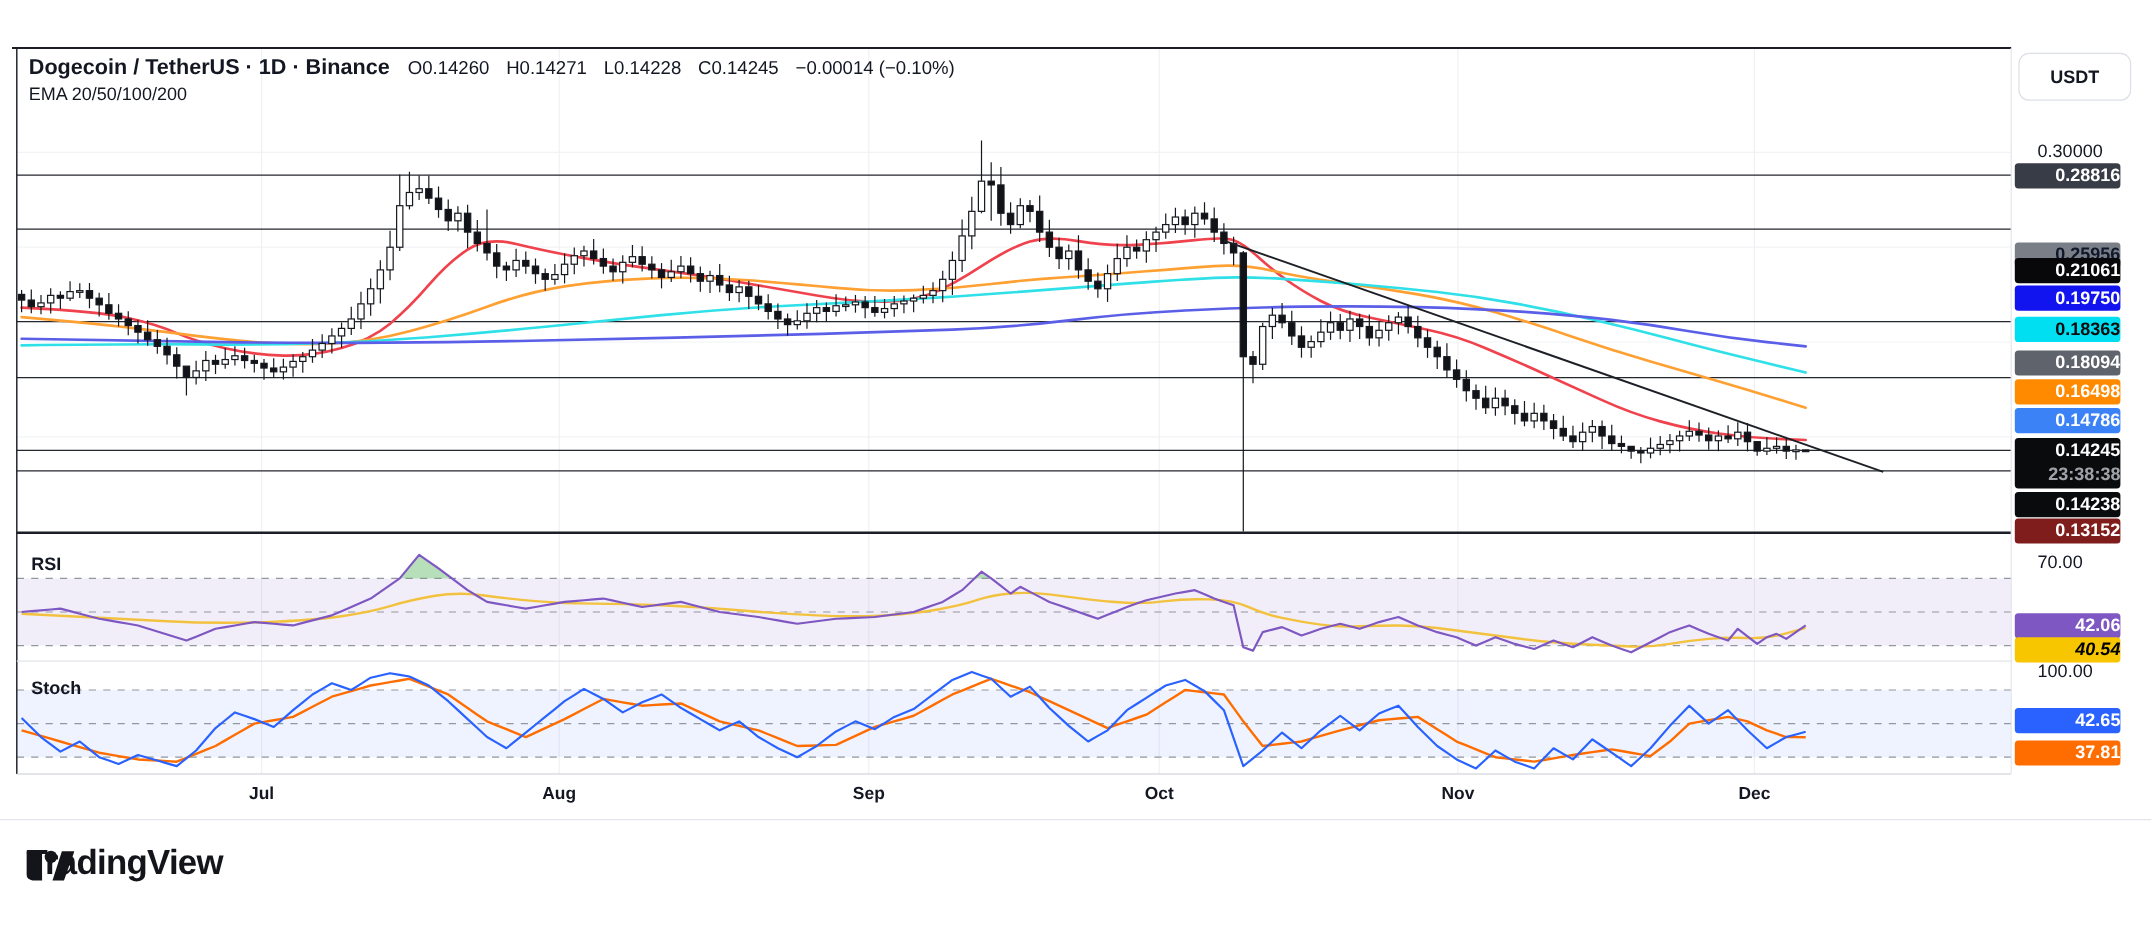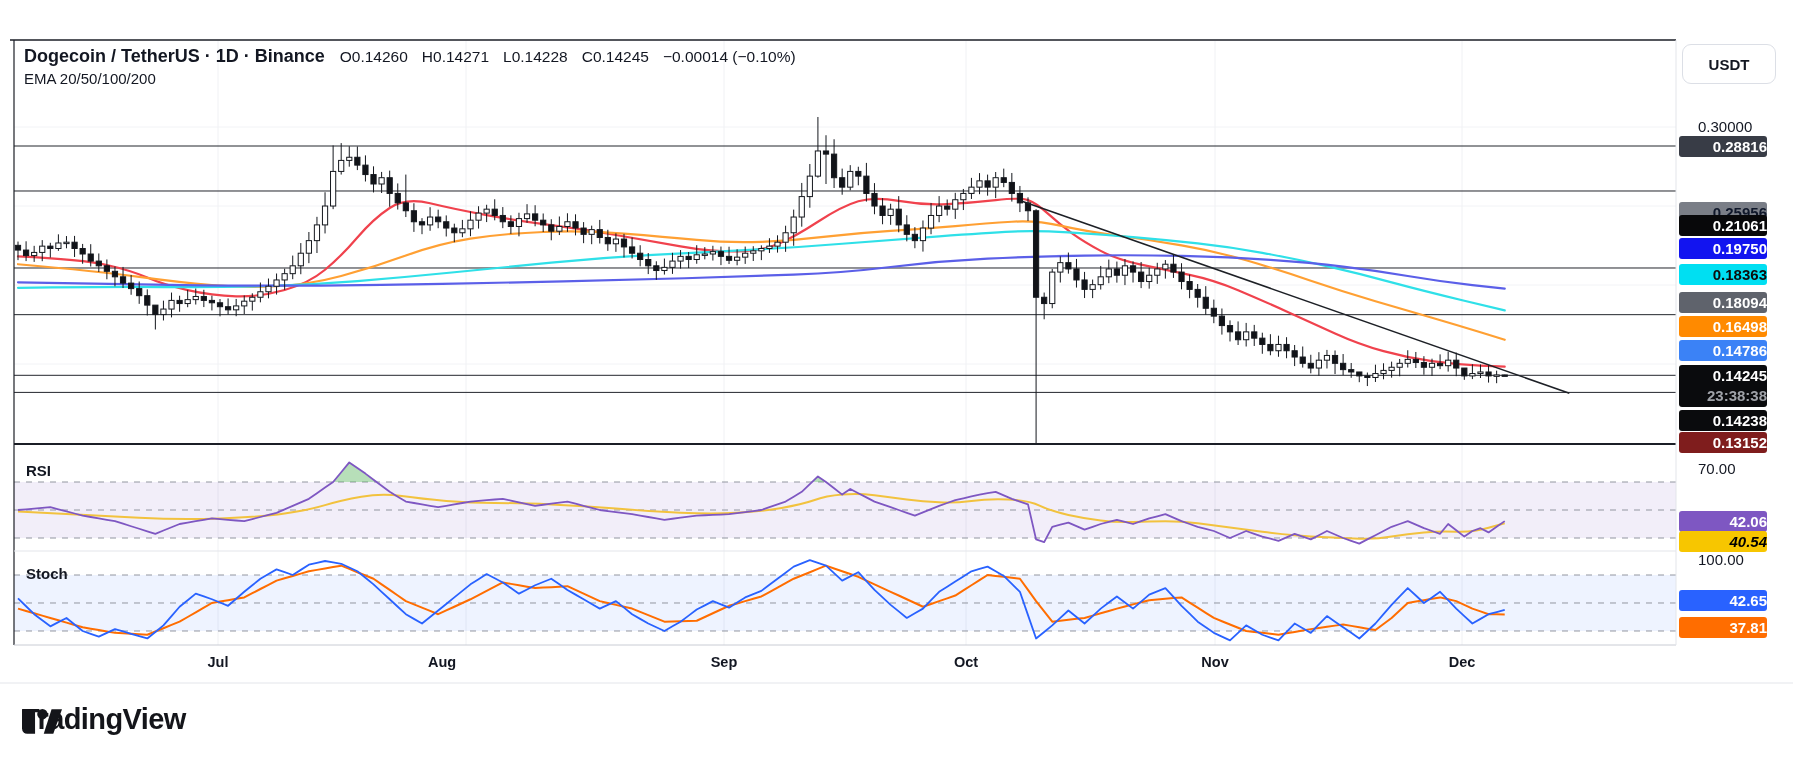--- a/index.html
+++ b/index.html
@@ -494,21 +494,21 @@
       <div class="ax-badge" style="background: #7f1d1d; color: rgb(255, 255, 255); top: 432px;">0.13152</div>
       <div class="ax-plain" style="top: 460px;">70.00</div>
       <div class="ax-badge" style="background: rgb(126, 87, 194); color: rgb(255, 255, 255); top: 511px;">42.06</div>
       <div class="ax-badge" style="background: rgb(247, 198, 0); color: #000000; top: 531px; font-style: italic;">40.54</div>
       <div class="ax-plain" style="top: 551px;">100.00</div>
       <div class="ax-badge" style="background: rgb(41, 98, 255); color: rgb(255, 255, 255); top: 590px;">42.65</div>
       <div class="ax-badge" style="background: rgb(255, 109, 0); color: rgb(255, 255, 255); top: 617px;">37.81</div>
     </div>
   <div class="abs" id="timeAxis" style="top:0;left:0;width:1793px;height:0;">
       <div class="tLabel" style="left: 218px;">Jul</div>
-      <div class="tLabel" style="left: 442px;">Aug</div>
+      <div class="tLabel" style="left: 466px;">Aug</div>
       <div class="tLabel" style="left: 724px;">Sep</div>
       <div class="tLabel" style="left: 966px;">Oct</div>
       <div class="tLabel" style="left: 1215px;">Nov</div>
       <div class="tLabel" style="left: 1462px;">Dec</div>
     </div>
 
   <div class="abs" id="logo">
     <svg width="40" height="37" viewBox="0 0 46 40">
       <path d="M0 6 h15 v28 h-9 a6 6 0 0 1 -6 -6 z" fill="#14151a"></path>
       <circle cx="23.5" cy="11.5" r="6" fill="#14151a"></circle>

